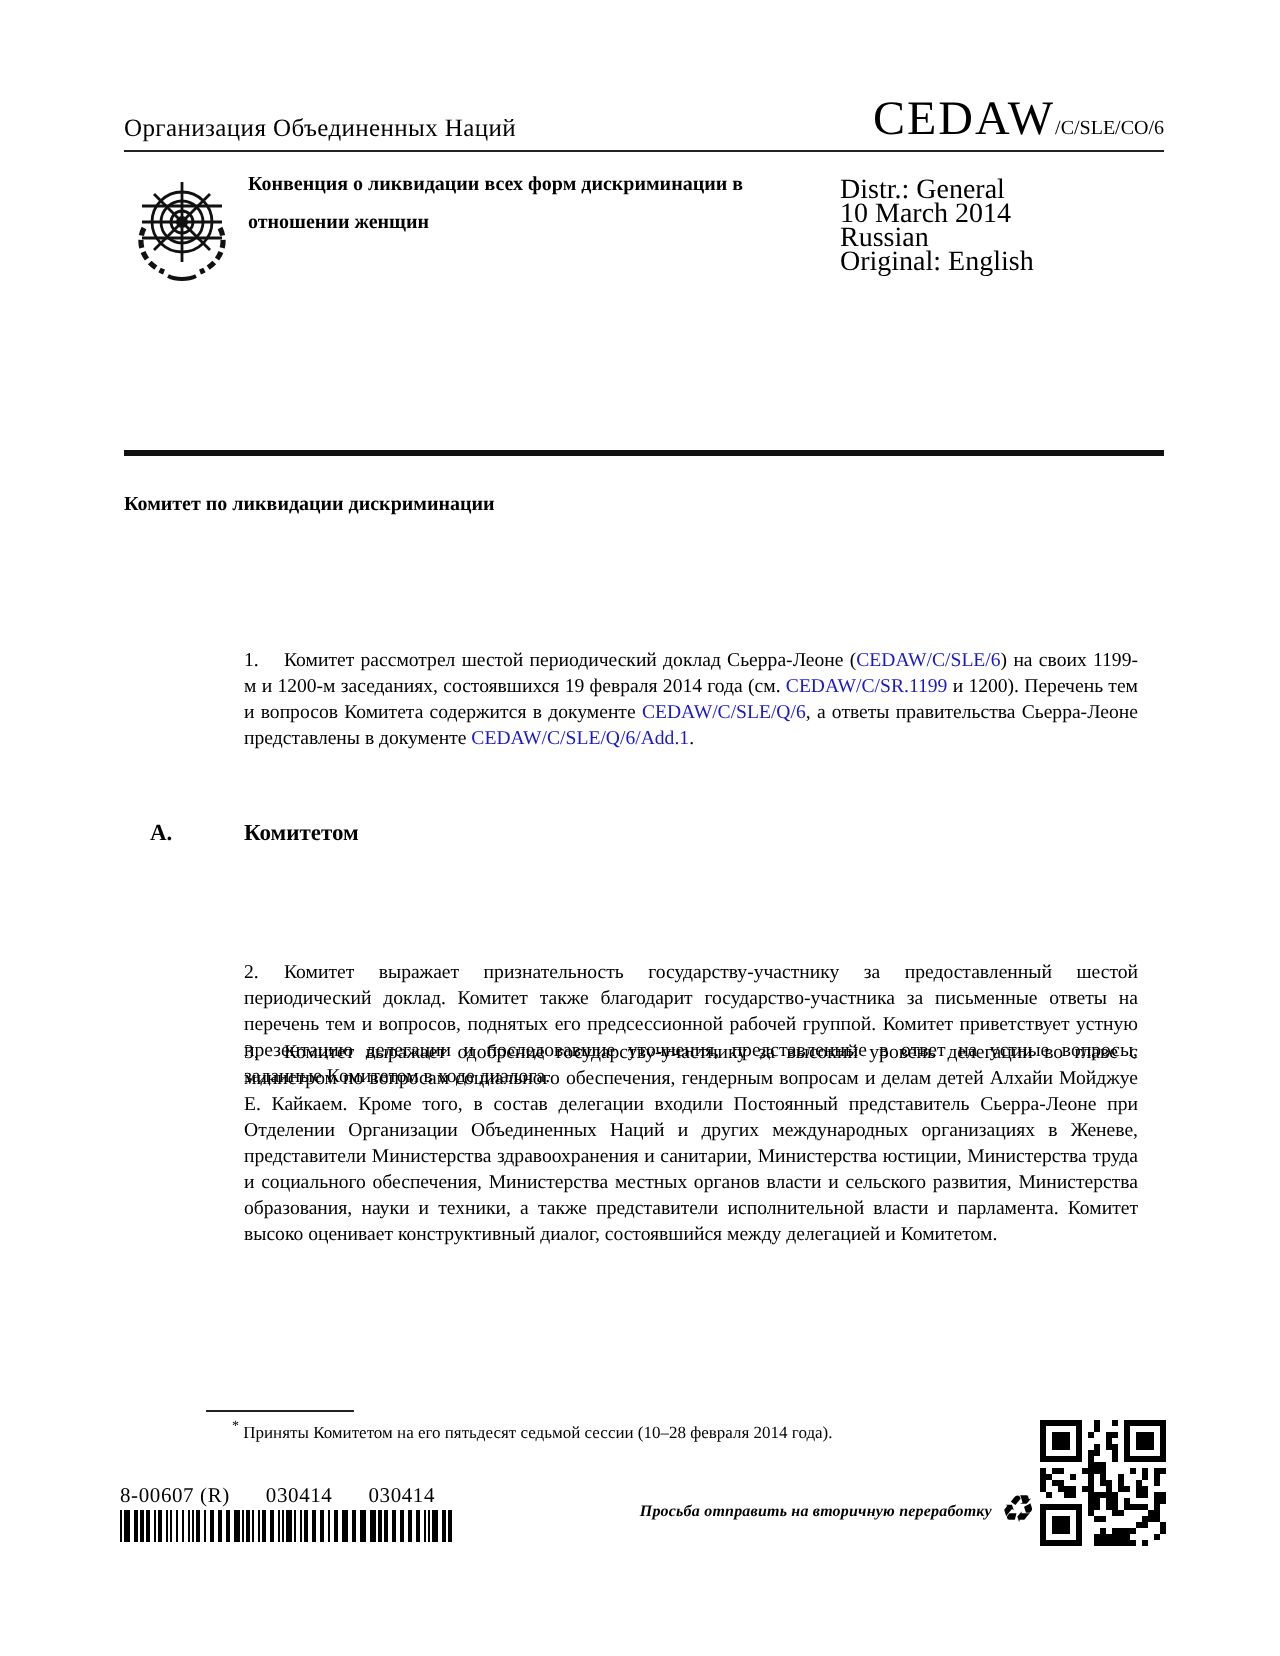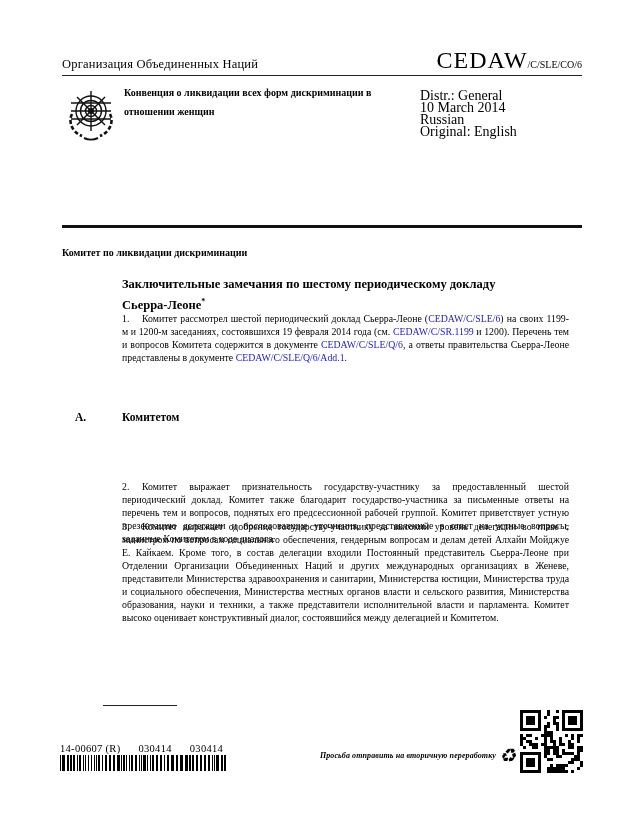--- a/index.html
+++ b/index.html
@@ -41,21 +41,21 @@
     font-size: 12.5px; font-weight: bold; line-height: 17px;
   }
   #doc-title sup { font-size: 8px; }
   
   .para {
     position: absolute; left: 122px; width: 447px;
     font-size: 9.8px; line-height: 13px; text-align: justify;
   }
   .para .num { display: inline-block; min-width: 20px; }
   a.doc-link { color: var(--link, #1a1acb); text-decoration: none; cursor: pointer; }
-  #p1 { top: 312px; font-family: Liberation Serif, serif; }
+  #p1 { top: 324px; font-family: Liberation Serif, serif; }
   #section-a { position: absolute; left: 122px; top: 411px; font-size: 11.5px; font-weight: bold; }
   #section-a .letter { position: absolute; left: -47px; }
   #p2 { top: 436px; margin-top: 44px; }
   #p3 { top: 520px; }
   
   #footnote { position: absolute; left: 103px; top: 705px; width: 400px; font-size: 8.5px; }
   #footnote .fn-rule { width: 74px; border-top: 1px solid #222; margin-bottom: 3px; }
   #footnote .fn-text { padding-left: 13px; }
   #footnote sup { font-size: 7px; }
   
@@ -106,39 +106,39 @@
       <div>Original: English</div>
     </div>
   </div>
 
   <div id="thick-rule"></div>
 
   <div id="committee">
     <div>Комитет по ликвидации дискриминации</div>
   </div>
 
-  <div id="doc-title"><span>Заключительные замечания по шестому периодическому докладу Сьерра-Леоне</span><sup>*</sup></div>
 
   <div id="p1" class="para"><span class="num">1.</span><span><span>Комитет рассмотрел шестой периодический доклад Сьерра-Леоне (</span><a class="doc-link" href="#">CEDAW/C/SLE/6</a><span>) на своих 1199-м и 1200-м заседаниях, состоявшихся 19 февраля 2014 года (см. </span><a class="doc-link" href="#">CEDAW/C/SR.1199</a><span> и 1200). Перечень тем и вопросов Комитета содержится в документе </span><a class="doc-link" href="#">CEDAW/C/SLE/Q/6</a><span>, а ответы правительства Сьерра-Леоне представлены в документе </span><a class="doc-link" href="#">CEDAW/C/SLE/Q/6/Add.1</a><span>.</span></span></div>
 
   <div id="section-a">
     <span class="letter">A.</span>
     <span>Комитетом</span>
   </div>
 
   <div id="p2" class="para"><span class="num">2.</span><span>Комитет выражает признательность государству-участнику за предоставленный шестой периодический доклад. Комитет также благодарит государство-участника за письменные ответы на перечень тем и вопросов, поднятых его предсессионной рабочей группой. Комитет приветствует устную презентацию делегации и последовавшие уточнения, представленные в ответ на устные вопросы, заданные Комитетом в ходе диалога.</span></div>
 
   <div id="p3" class="para"><span class="num">3.</span><span>Комитет выражает одобрение государству-участнику за высокий уровень делегации во главе с министром по вопросам социального обеспечения, гендерным вопросам и делам детей Алхайи Мойджуе Е. Кайкаем. Кроме того, в состав делегации входили Постоянный представитель Сьерра-Леоне при Отделении Организации Объединенных Наций и других международных организациях в Женеве, представители Министерства здравоохранения и санитарии, Министерства юстиции, Министерства труда и социального обеспечения, Министерства местных органов власти и сельского развития, Министерства образования, науки и техники, а также представители исполнительной власти и парламента. Комитет высоко оценивает конструктивный диалог, состоявшийся между делегацией и Комитетом.</span></div>
 
   <div id="footnote">
     <div class="fn-rule"></div>
+    <div class="fn-text"><sup>*</sup> <span>Приняты Комитетом на его пятьдесят седьмой сессии (10–28 февраля 2014 года).</span></div>
   </div>
 
   <div id="footer-left">
-    <div id="footer-id"><span>14-00607 (R)</span><span class="gap"></span><span>030414</span><span class="gap"></span><span>030414</span></div>
+    <div id="footer-id"><span>8-00607 (R)</span><span class="gap"></span><span>030414</span><span class="gap"></span><span>030414</span></div>
     <svg id="barcode" width="170" height="16">
         <rect x="0" y="0" width="1" height="16" fill="#000"></rect>
         <rect x="2" y="0" width="3" height="16" fill="#000"></rect>
         <rect x="7" y="0" width="2" height="16" fill="#000"></rect>
         <rect x="10" y="0" width="2" height="16" fill="#000"></rect>
         <rect x="13" y="0" width="2" height="16" fill="#000"></rect>
         <rect x="17" y="0" width="1" height="16" fill="#000"></rect>
         <rect x="19" y="0" width="2" height="16" fill="#000"></rect>
         <rect x="23" y="0" width="1" height="16" fill="#000"></rect>
         <rect x="25" y="0" width="1" height="16" fill="#000"></rect>

